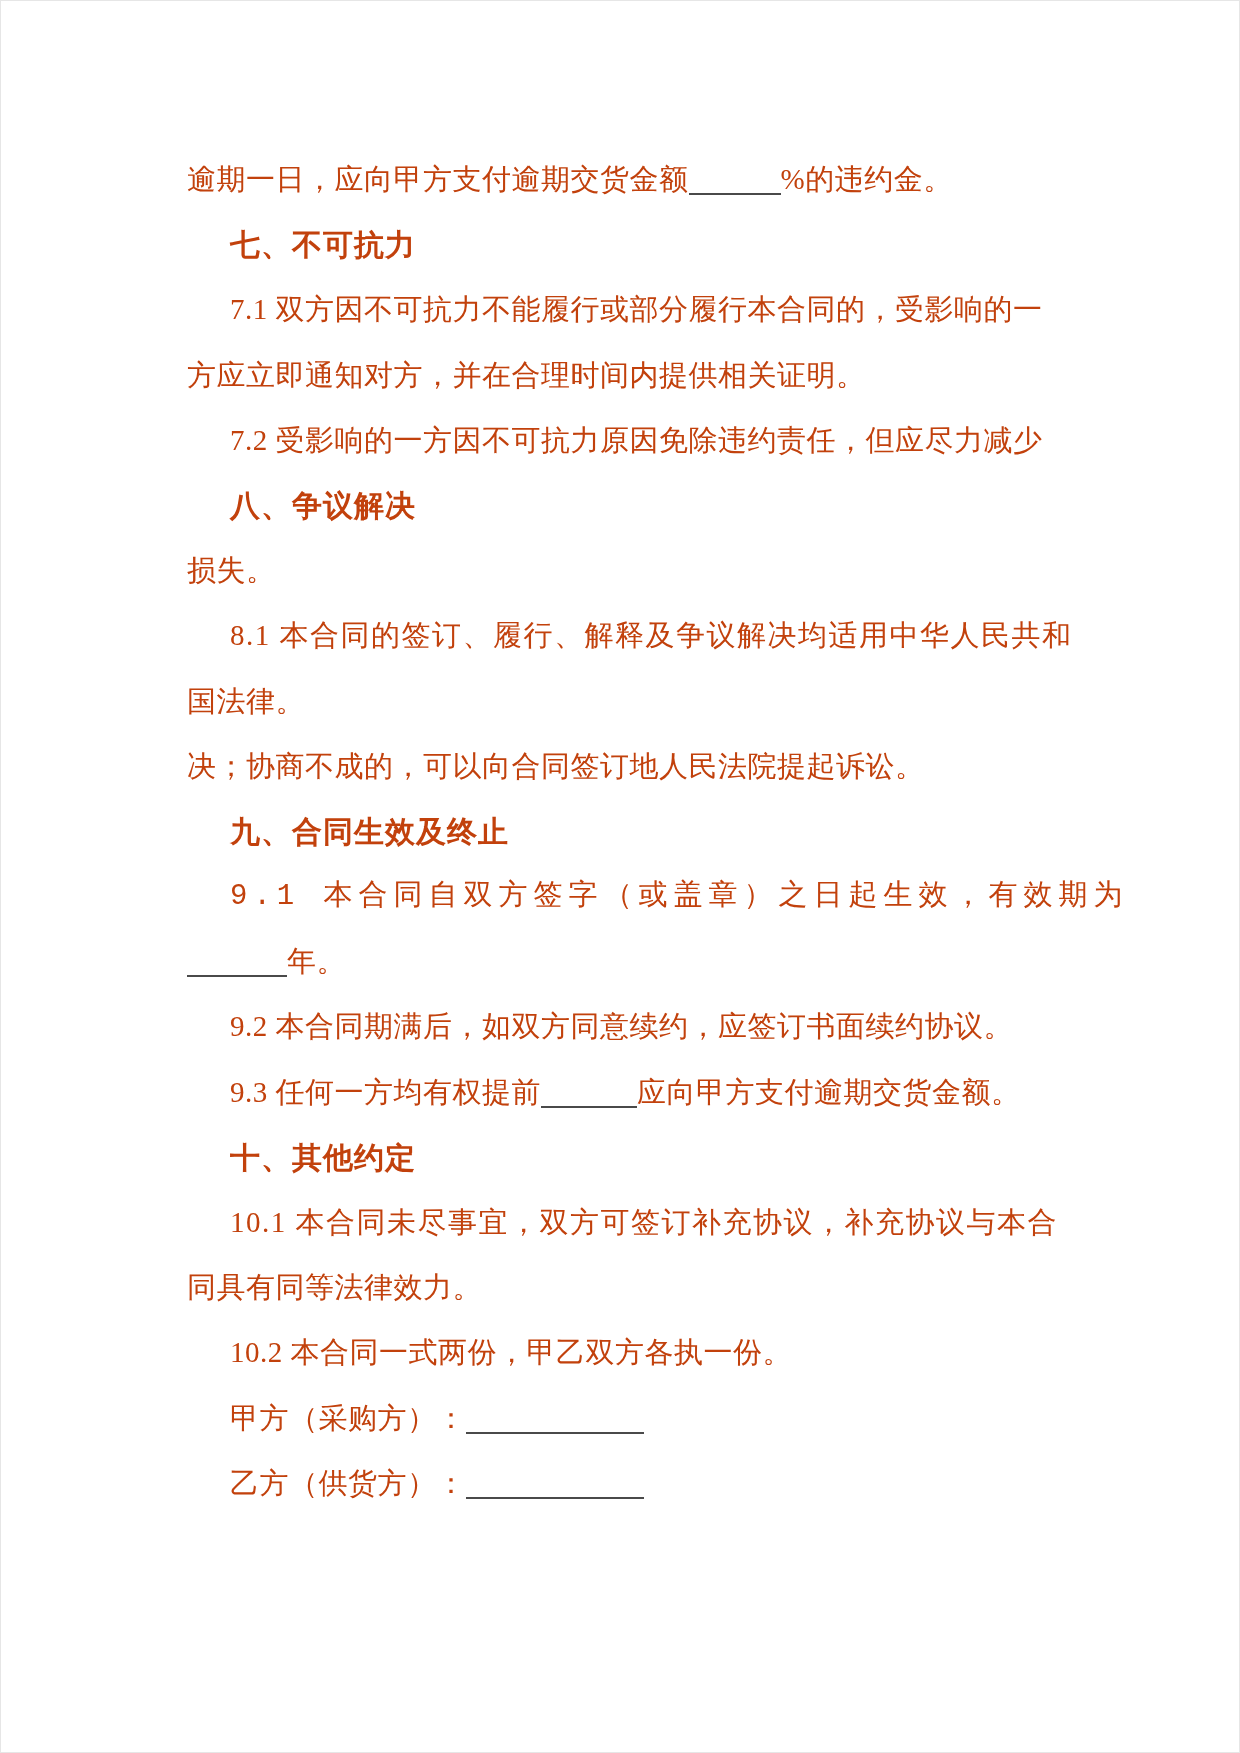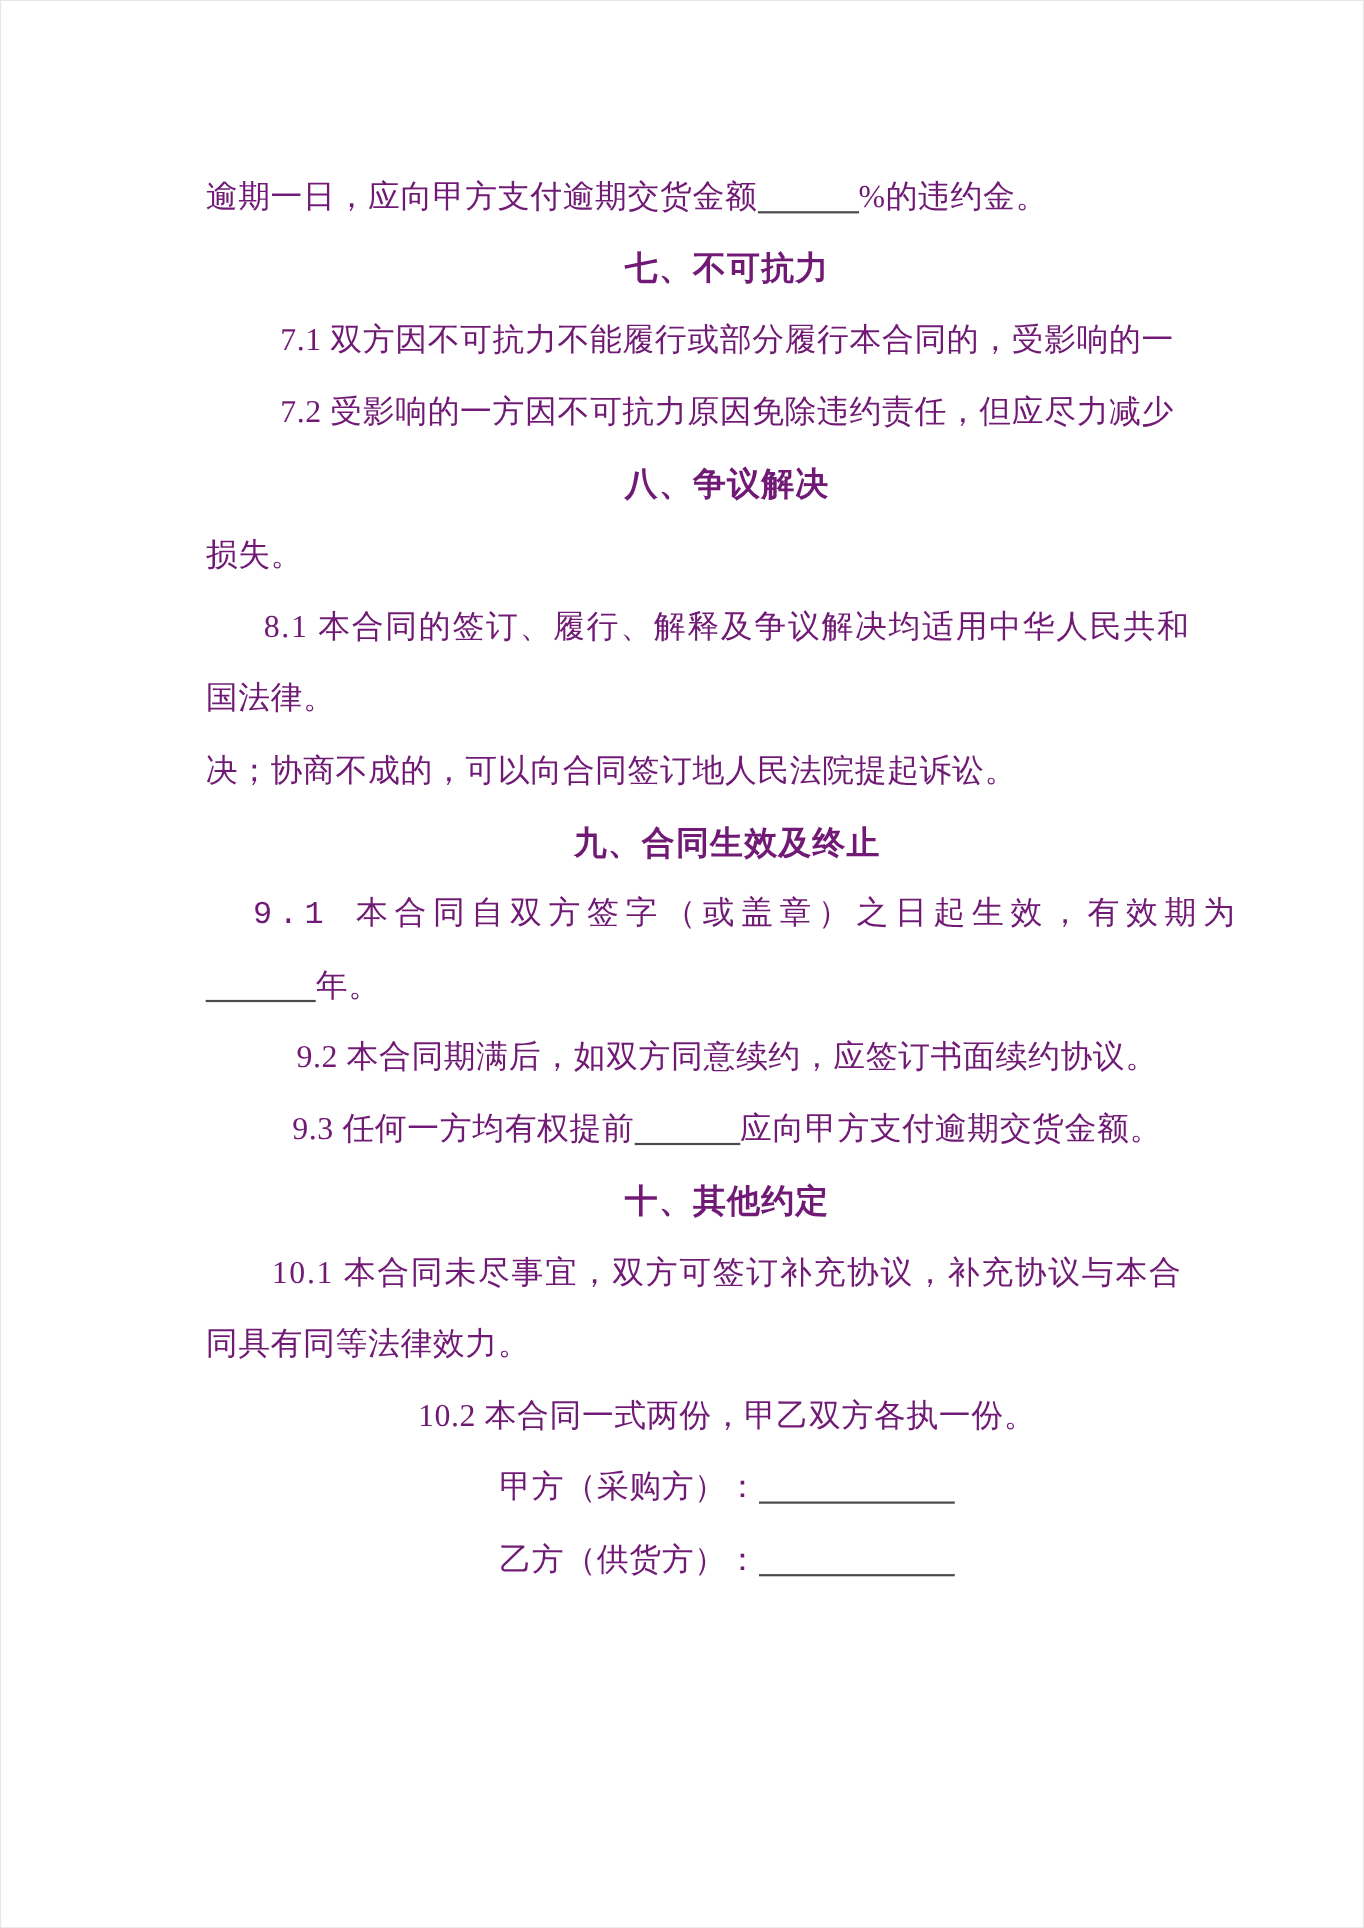--- a/index.html
+++ b/index.html
@@ -24,25 +24,24 @@
     left: 187px;
     width: 905px;
   }
   .line {
     display: block;
     height: 65.2px;
     line-height: 65.2px;
     font-size: 29px;
     letter-spacing: 0.5px;
     white-space: nowrap;
-    color: #701a75;
+    color: #c2410c;
   }
   .line.indent {
     text-indent: 43px;
-    text-align: center;
   }
   .line.heading {
     font-family: "Liberation Sans", "DejaVu Sans", sans-serif;
     font-weight: bold;
     font-size: 30px;
     letter-spacing: 1px;
   }
   .line.spread-sm { letter-spacing: 1.5px; }
   .line.spread-lg { letter-spacing: 6px; font-family: Liberation Mono, monospace; }
   .blank {
@@ -54,20 +53,21 @@
   }
 </style>
 </head>
 <body>
 
 <div class="page">
   <div class="doc-body">
       <div class="line"><span>逾期一日，应向甲方支付逾期交货金额</span><span class="blank" style="width: 92px; border-bottom-color: rgb(74, 74, 74);"></span><span>%的违约金。</span></div>
       <div class="line heading indent"><span>七、不可抗力</span></div>
       <div class="line indent"><span>7.1 双方因不可抗力不能履行或部分履行本合同的，受影响的一</span></div>
+      <div class="line"><span>方应立即通知对方，并在合理时间内提供相关证明。</span></div>
       <div class="line indent"><span>7.2 受影响的一方因不可抗力原因免除违约责任，但应尽力减少</span></div>
       <div class="line heading indent"><span>八、争议解决</span></div>
       <div class="line"><span>损失。</span></div>
       <div class="line indent spread-sm"><span>8.1 本合同的签订、履行、解释及争议解决均适用中华人民共和</span></div>
       <div class="line"><span>国法律。</span></div>
       <div class="line"><span>决；协商不成的，可以向合同签订地人民法院提起诉讼。</span></div>
       <div class="line heading indent"><span>九、合同生效及终止</span></div>
       <div class="line indent spread-lg"><span>9.1 本合同自双方签字（或盖章）之日起生效，有效期为</span></div>
       <div class="line"><span class="blank" style="width: 100px; border-bottom-color: rgb(74, 74, 74);"></span><span>年。</span></div>
       <div class="line indent"><span>9.2 本合同期满后，如双方同意续约，应签订书面续约协议。</span></div>

